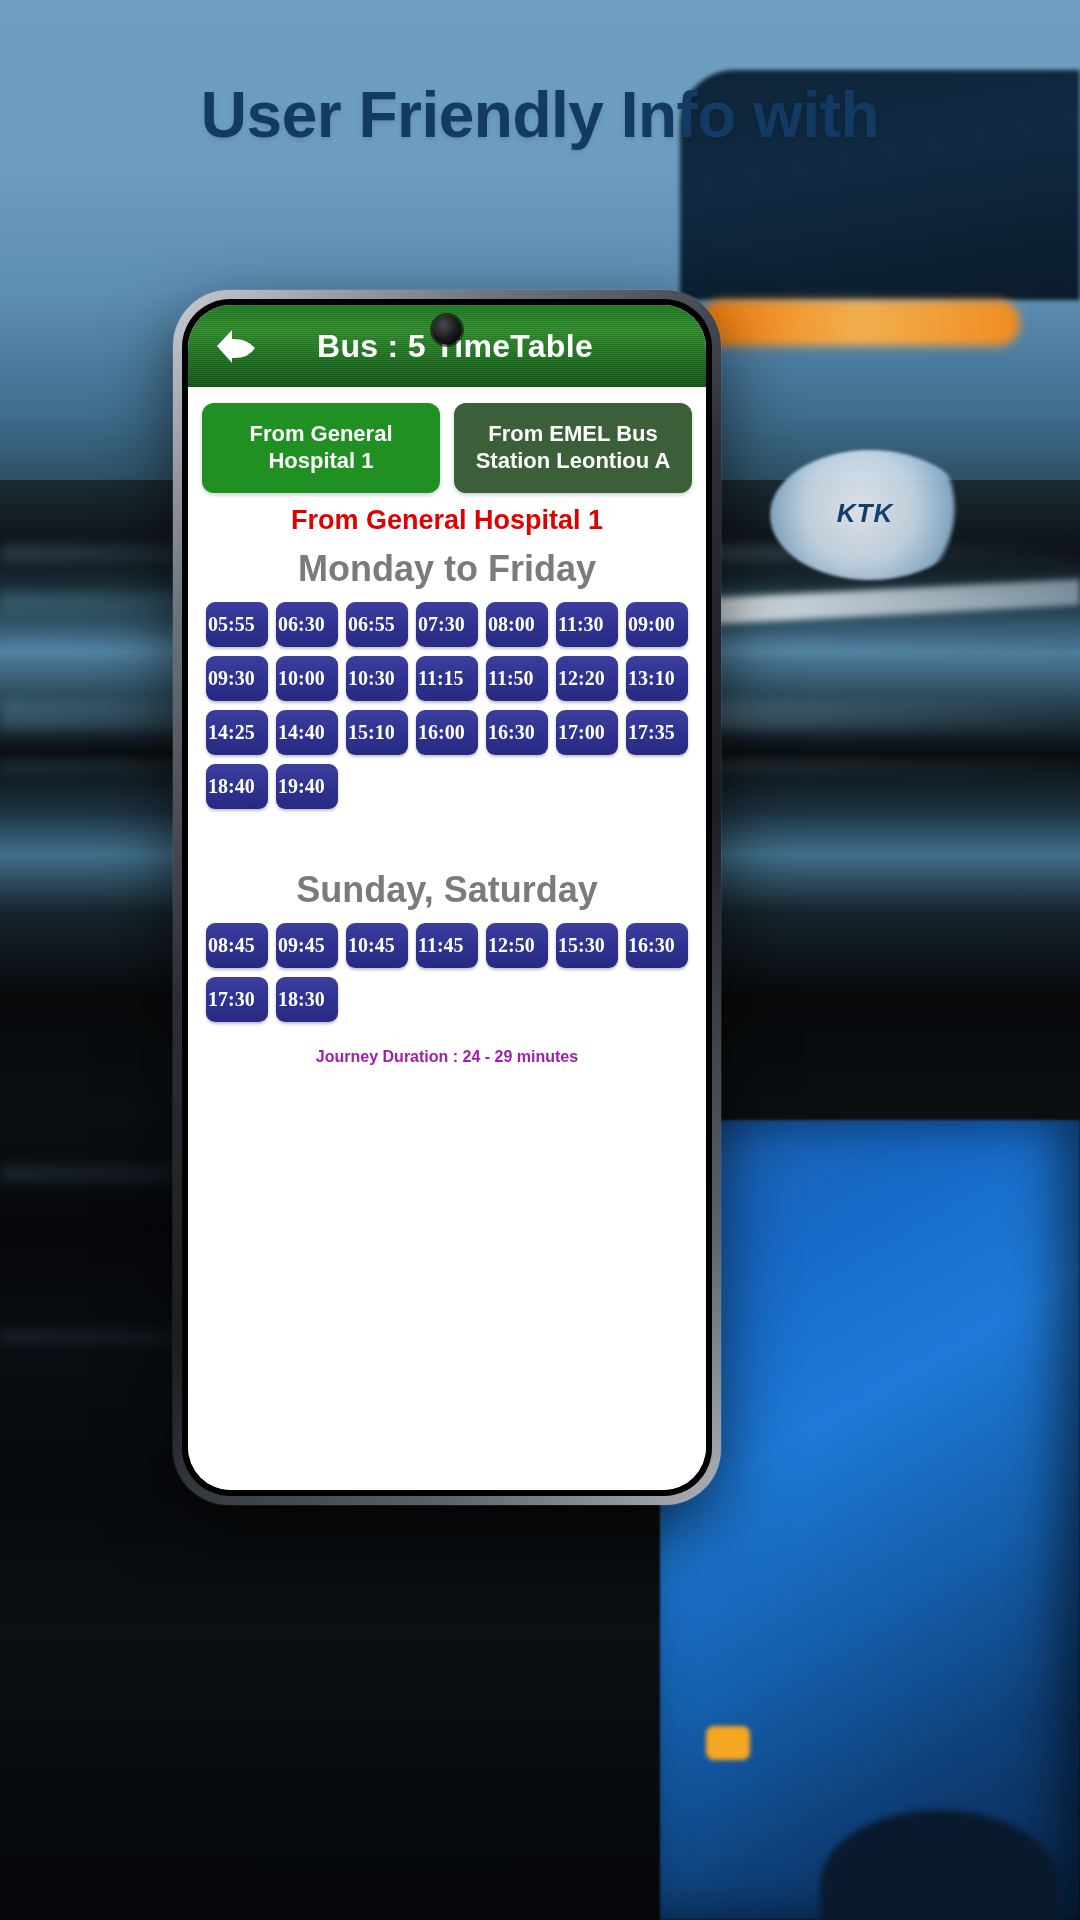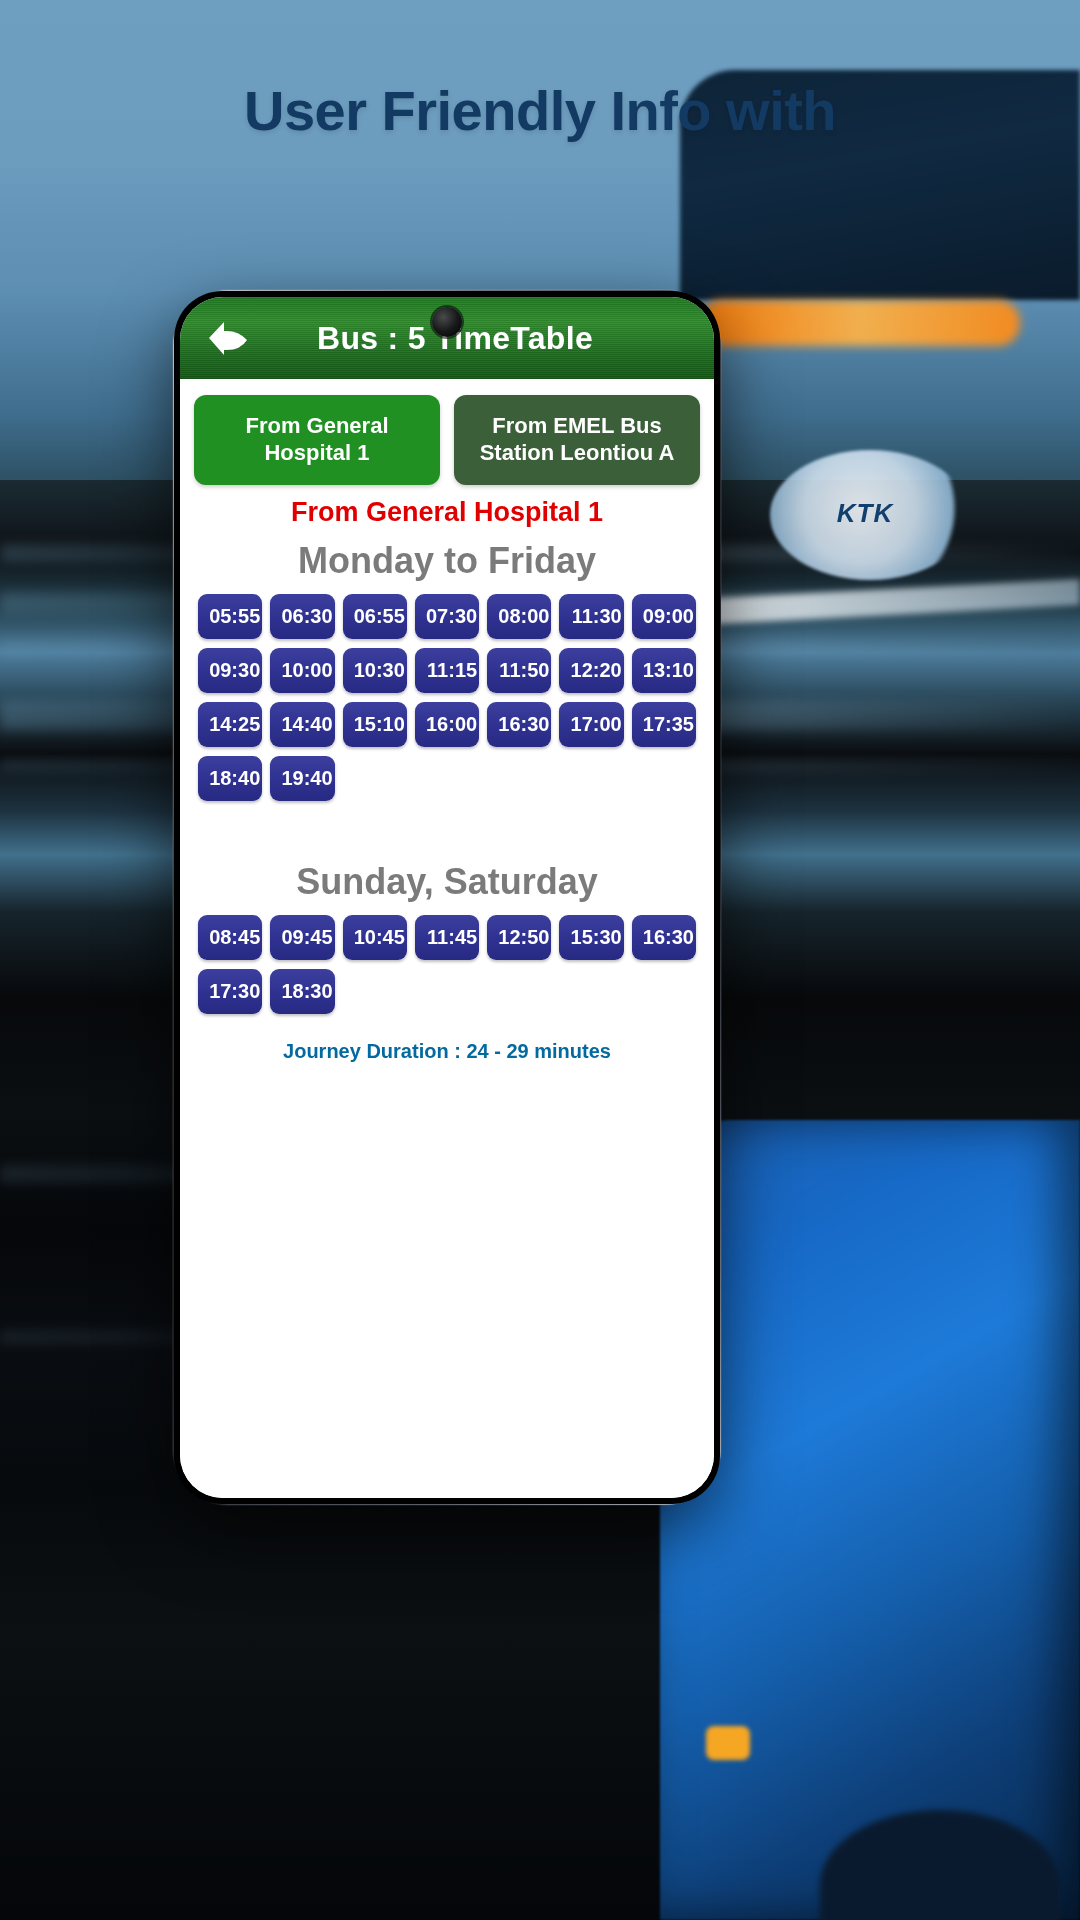--- a/index.html
+++ b/index.html
@@ -75,32 +75,32 @@
   }
   .bus-amber2 {
     position:absolute; right:120px; bottom:58px; width:60px; height:26px;
     background:#e8741a; border-radius:6px; filter:blur(2.5px);
   }
 
   
   .headline {
     position:absolute; left:0; top:78px; width:1080px;
     text-align:center; color:#123a63;
-    font-weight:bold; font-size:56px; line-height:1.17;
+    font-weight:bold; font-size:64px; line-height:1.17;
     letter-spacing:-.5px;
     text-shadow:0 2px 5px rgba(0,0,0,.12);
   }
   .headline div { white-space:nowrap; }
 
   
   .phone {
     position:absolute; left:173px; top:290px; width:548px; height:1215px;
     border-radius:56px;
     background:linear-gradient(135deg,#c9ccd2 0%,#6f757e 18%,#2b2f35 40%,#1a1d22 60%,#5c626b 84%,#aeb3ba 100%);
-    padding:1px;
+    padding:9px;
     box-shadow:0 26px 70px rgba(0,0,0,.62), 0 0 0 1px rgba(255,255,255,.12);
   }
   .phone-inner {
     width:100%; height:100%; border-radius:48px;
     background:#000; padding:6px; overflow:hidden;
   }
   .screen {
     width:100%; height:100%; border-radius:43px;
     background:#ffffff; overflow:hidden; position:relative;
   }
@@ -149,28 +149,28 @@
   }
   .day-title.second { margin-top:60px; }
 
   .times {
     display:grid; grid-template-columns:repeat(7,1fr);
     gap:9px 8px; padding:0 4px;
   }
   .chip {
     background:linear-gradient(180deg,#3d3f9e 0%,#2f3190 55%,#272a82 100%);
     color:#ffffff; font-weight:bold; font-size:20px;
-    text-align:right; padding:11px 2px; border-radius:9px;
+    text-align:left; padding:11px 2px; border-radius:9px;
     box-shadow:0 2px 3px rgba(0,0,0,.25);
-    cursor:pointer; white-space:nowrap;
+    cursor:pointer; white-space:nowrap;font-family:Liberation Serif, serif;
   }
 
   .duration {
-    text-align:center; color:#0369a1; font-weight:bold;
-    font-size:20px; margin-top:26px;
+    text-align:center; color:#a21caf; font-weight:bold;
+    font-size:16px; margin-top:26px;
   }
 </style>
 </head>
 <body>
 
 <div class="bg">
   <div class="bg-sky"></div>
   <div class="bg-road"></div>
 
   <div class="bg-blur-streak" style="top:545px;height:16px;opacity:.5"></div>

